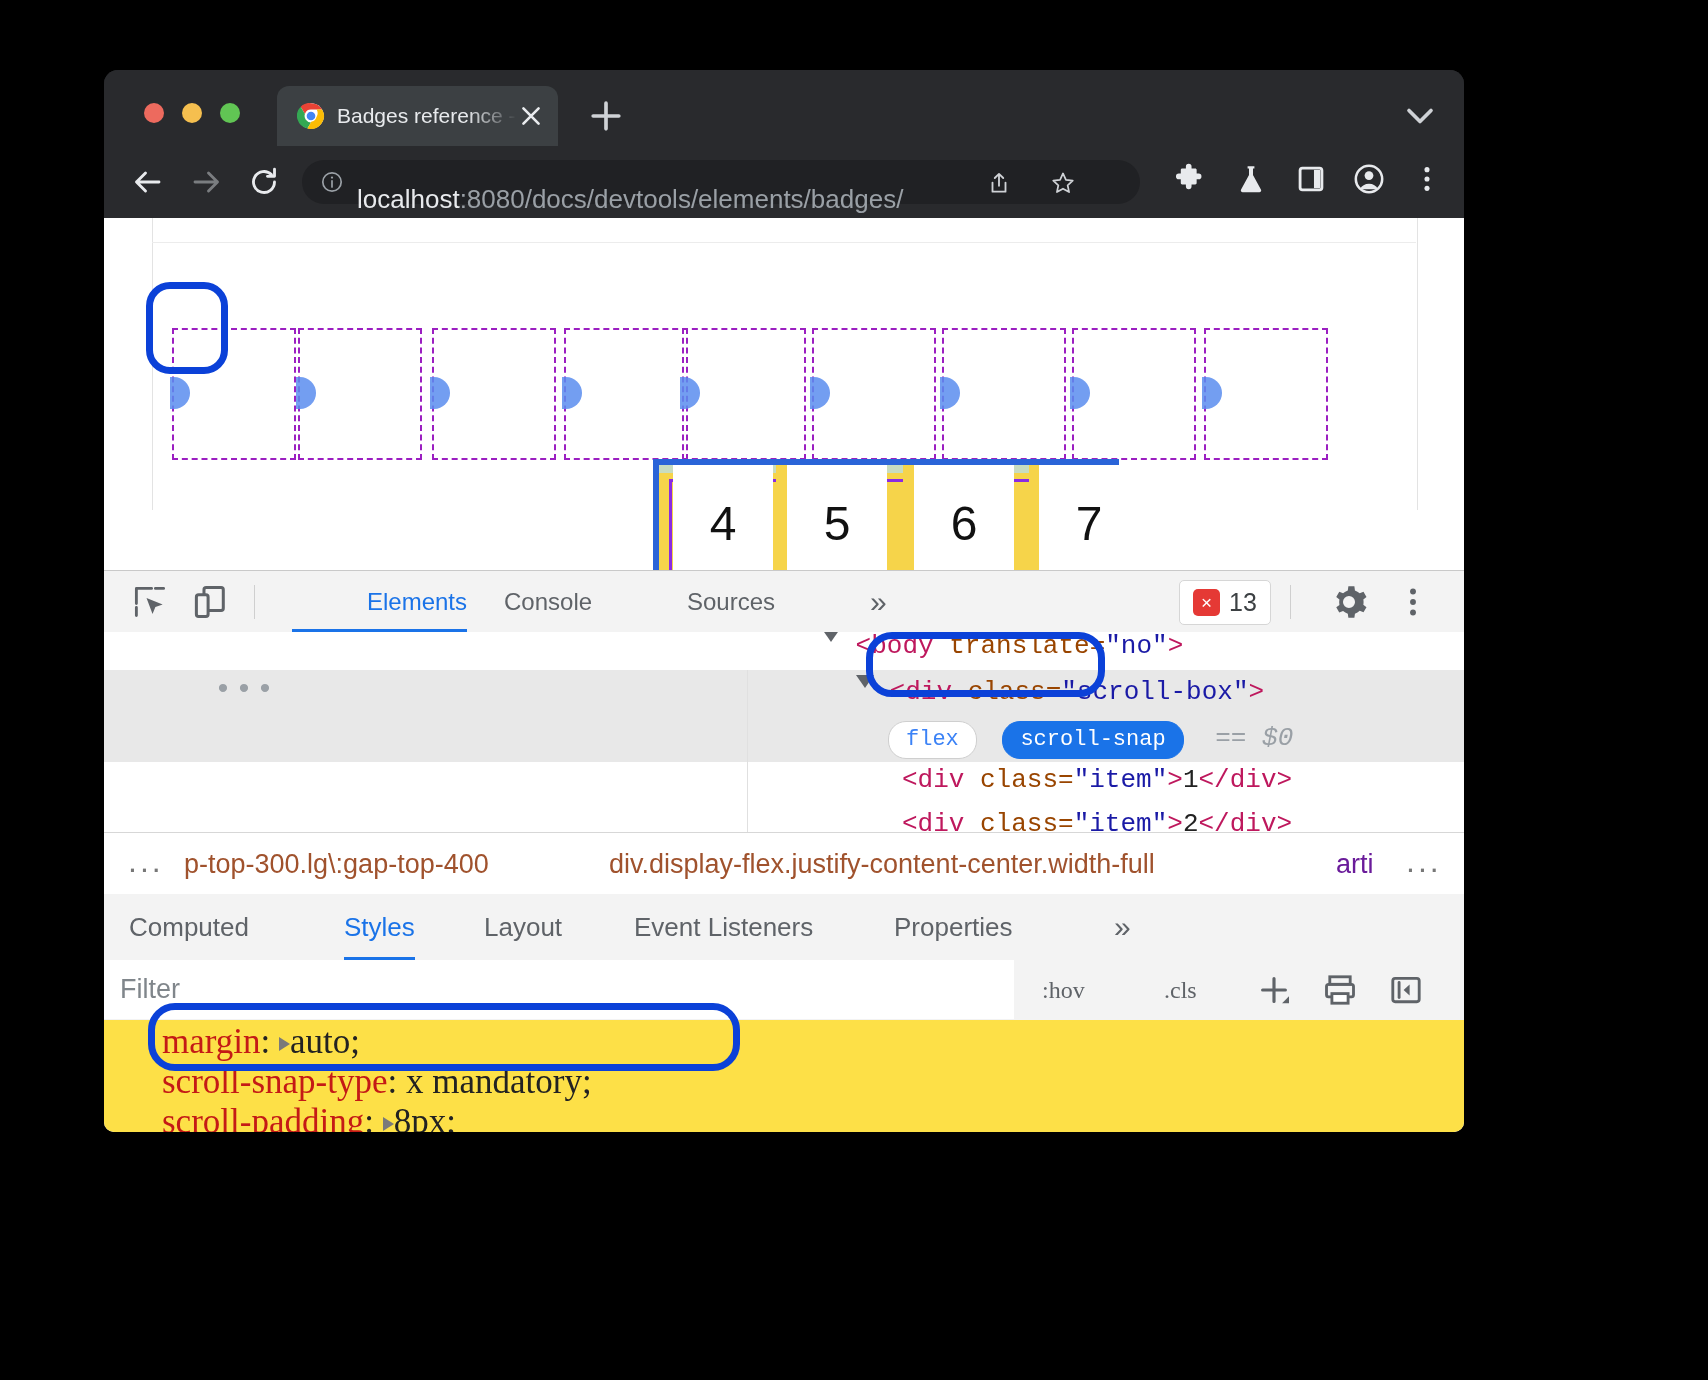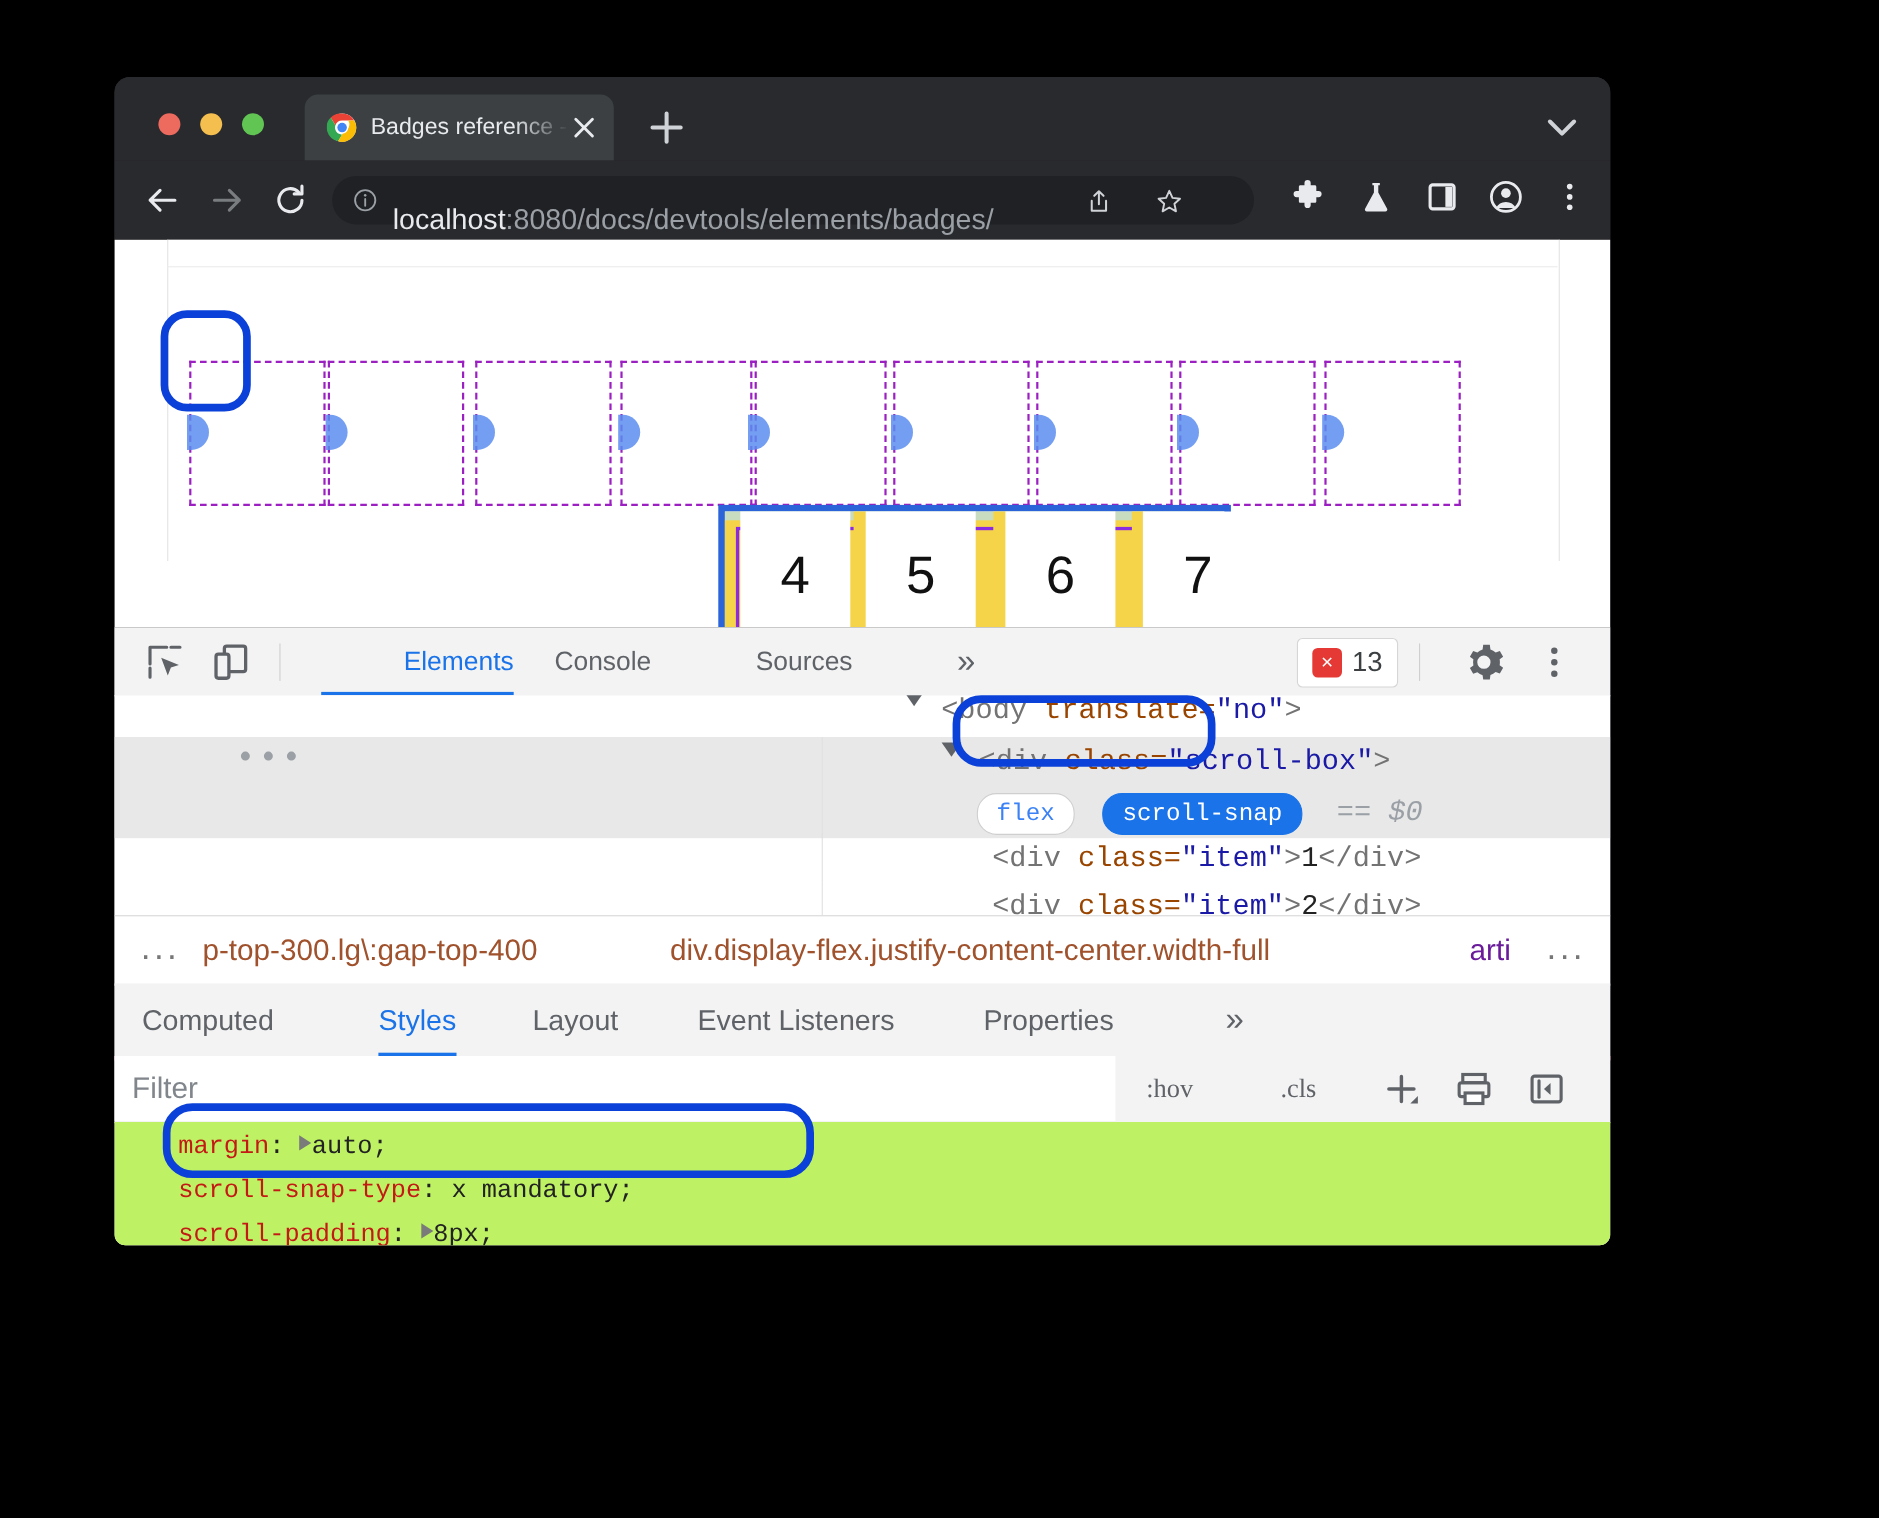--- a/index.html
+++ b/index.html
@@ -78,21 +78,21 @@
   .errnum{font-size:25px;color:#3c4043;}
 
   
   .tree{position:absolute;left:0;top:61px;width:1360px;height:200px;background:#fff;overflow:hidden;
         font-family:"Liberation Mono",monospace;font-size:26px;}
   .row{position:absolute;left:0;width:1360px;height:44px;line-height:44px;white-space:nowrap;}
   .row.sel{background:#e8e8e8;}
   .gut{position:absolute;left:0;top:0;width:643px;height:100%;border-right:1px solid #e0e0e0;}
   .tri{display:inline-block;width:0;height:0;border-left:13px solid #5f6368;border-top:8px solid transparent;border-bottom:8px solid transparent;vertical-align:2px;}
   .tri.open{border-left:9px solid transparent;border-right:9px solid transparent;border-top:13px solid #5f6368;vertical-align:3px;}
-  .tg{color:#737373;} .at{color:#994500;} .av{color:#1a1aa6;} .tx{color:#222;}
+  .tg{color:#be185d;} .at{color:#994500;} .av{color:#1a1aa6;} .tx{color:#222;}
   .dots{position:absolute;left:110px;top:0;height:44px;line-height:40px;color:#9aa0a6;font-size:30px;letter-spacing:3px;}
   .pill{display:inline-block;height:36px;line-height:36px;padding:0 17px;border:1px solid #cfcfcf;
         border-radius:18px;font-size:22px;color:#3b82f6;background:#fff;font-family:"Liberation Mono",monospace;}
   .pill.blue{background:#1a73e8;border-color:#1a73e8;color:#fff;}
   .eqeq{color:#9aa0a6;}
 
   
   .crumbbar{position:absolute;left:0;top:261px;width:1360px;height:62px;background:#fff;border-top:1px solid #d7d7d7;border-bottom:1px solid #d7d7d7;}
   .crumb{position:absolute;top:0;height:62px;line-height:62px;font-size:27px;white-space:nowrap;}
   .crumb.brown{color:#a0522d;} .crumb.purple{color:#6a1b9a;}
@@ -106,22 +106,22 @@
 
   
   .filterbar{position:absolute;left:0;top:389px;width:1360px;height:60px;background:#f3f3f3;border-bottom:1px solid #ddd;}
   .filterinput{position:absolute;left:0;top:0;width:910px;height:59px;background:#fff;}
   .filterph{position:absolute;left:16px;top:0;height:59px;line-height:59px;font-size:27px;color:#80868b;}
   .fbtn{position:absolute;top:0;height:60px;line-height:60px;font-size:24px;color:#5f6368;
         font-family:Liberation Serif, serif;white-space:nowrap;}
   .ficon{position:absolute;top:12px;width:36px;height:36px;}
 
   
-  .cssbox{position:absolute;left:0;top:449px;width:1360px;height:113px;background:#bef264;overflow:hidden;
-          font-family:Liberation Mono, monospace;font-size:23px;}
+  .cssbox{position:absolute;left:0;top:449px;width:1360px;height:113px;background:#fde047;overflow:hidden;
+          font-family:Liberation Serif, serif;font-size:35px;}
   .cssline{position:absolute;left:58px;height:40px;line-height:40px;white-space:nowrap;}
   .prop{color:#c41a16;} .val{color:#222;}
   .exp{display:inline-block;width:0;height:0;border-left:11px solid #7a7a7a;border-top:7px solid transparent;border-bottom:7px solid transparent;vertical-align:2px;}
 
   
   .ann{position:absolute;border:7px solid #0b41d8;border-radius:30px;pointer-events:none;}
 </style>
 </head>
 <body>
 

